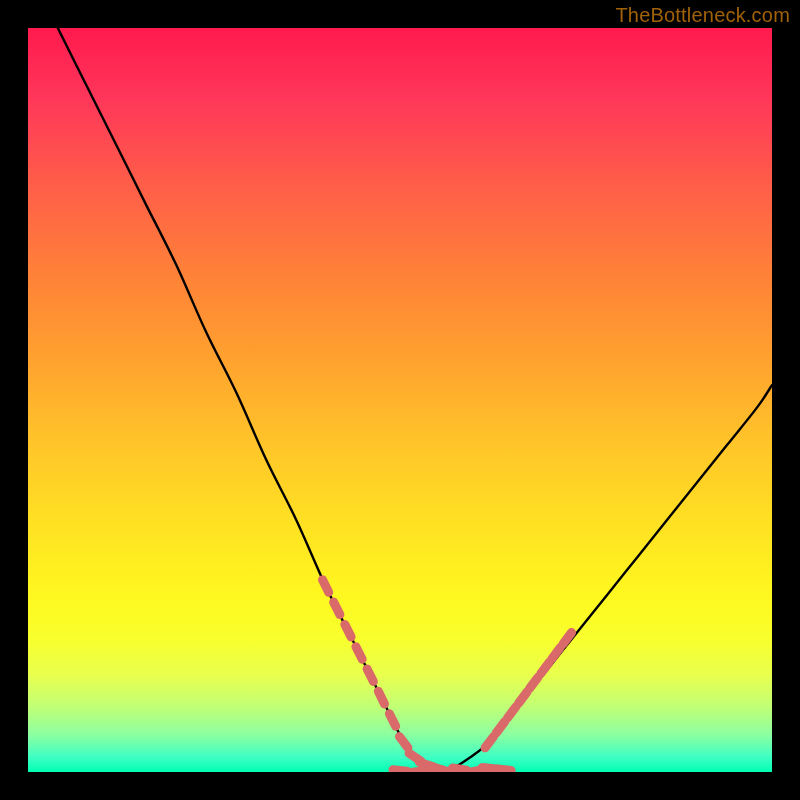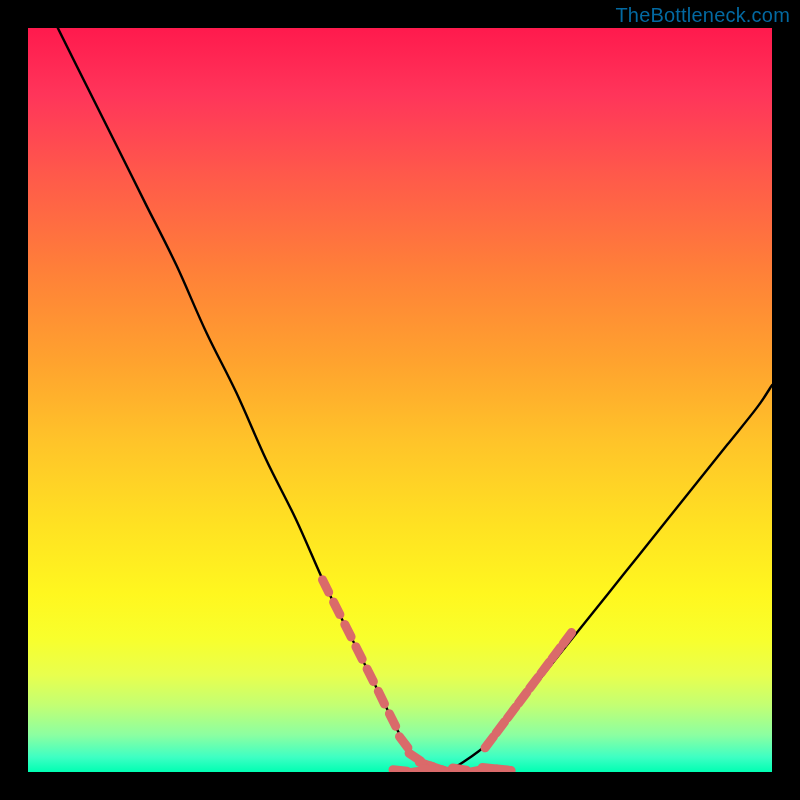--- a/index.html
+++ b/index.html
@@ -31,21 +31,21 @@
       #c3ff73 91%,
       #8cffa1 95%,
       #3effc3 98%,
       #00ffb3 100%
     );
   }
   .watermark {
     position: absolute;
     top: 4px;
     right: 10px;
-    color: #0369a1;
+    color: #a16207;
     font-size: 20px;
     font-weight: 500;
     letter-spacing: 0.2px;
     user-select: none;
   }
   svg {
     position: absolute;
     left: 0;
     top: 0;
   }

